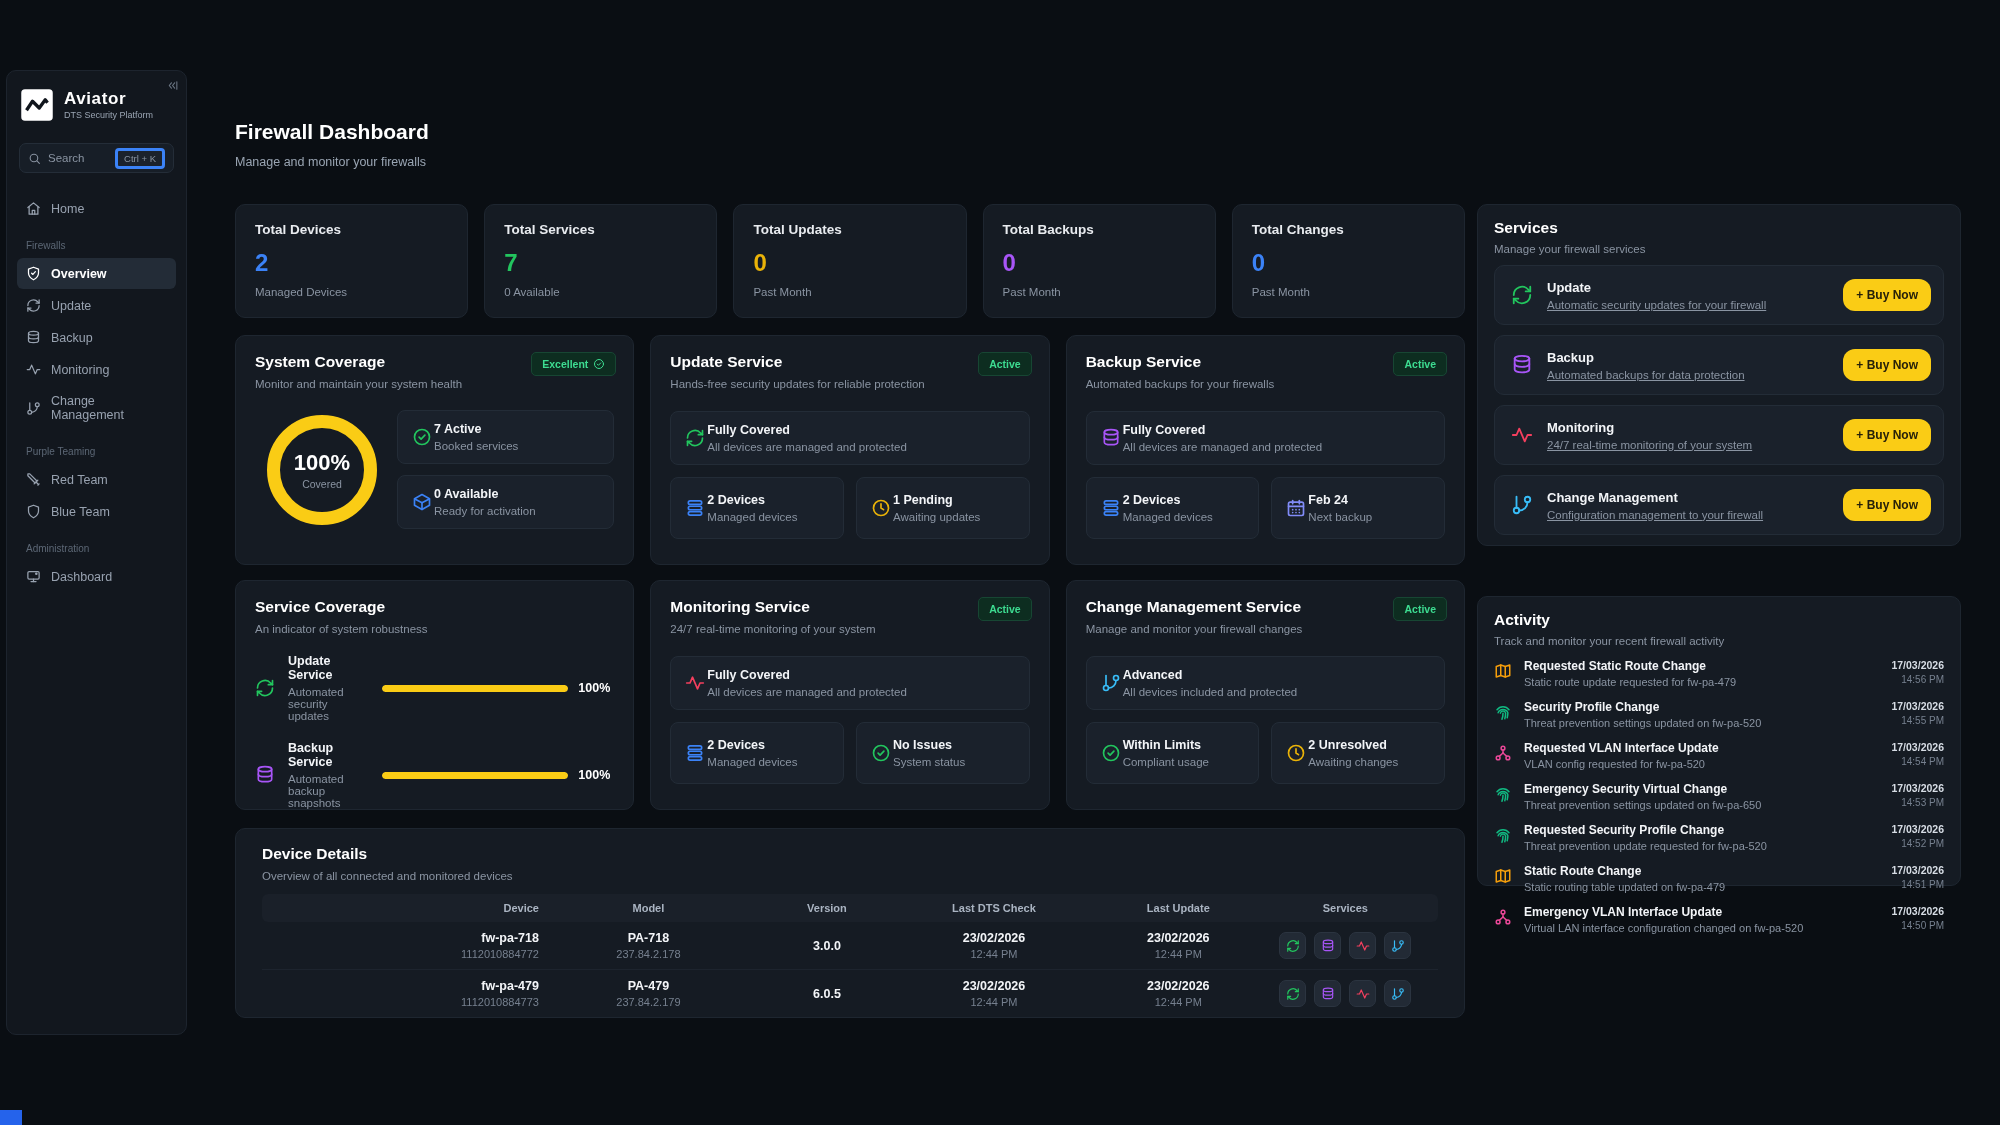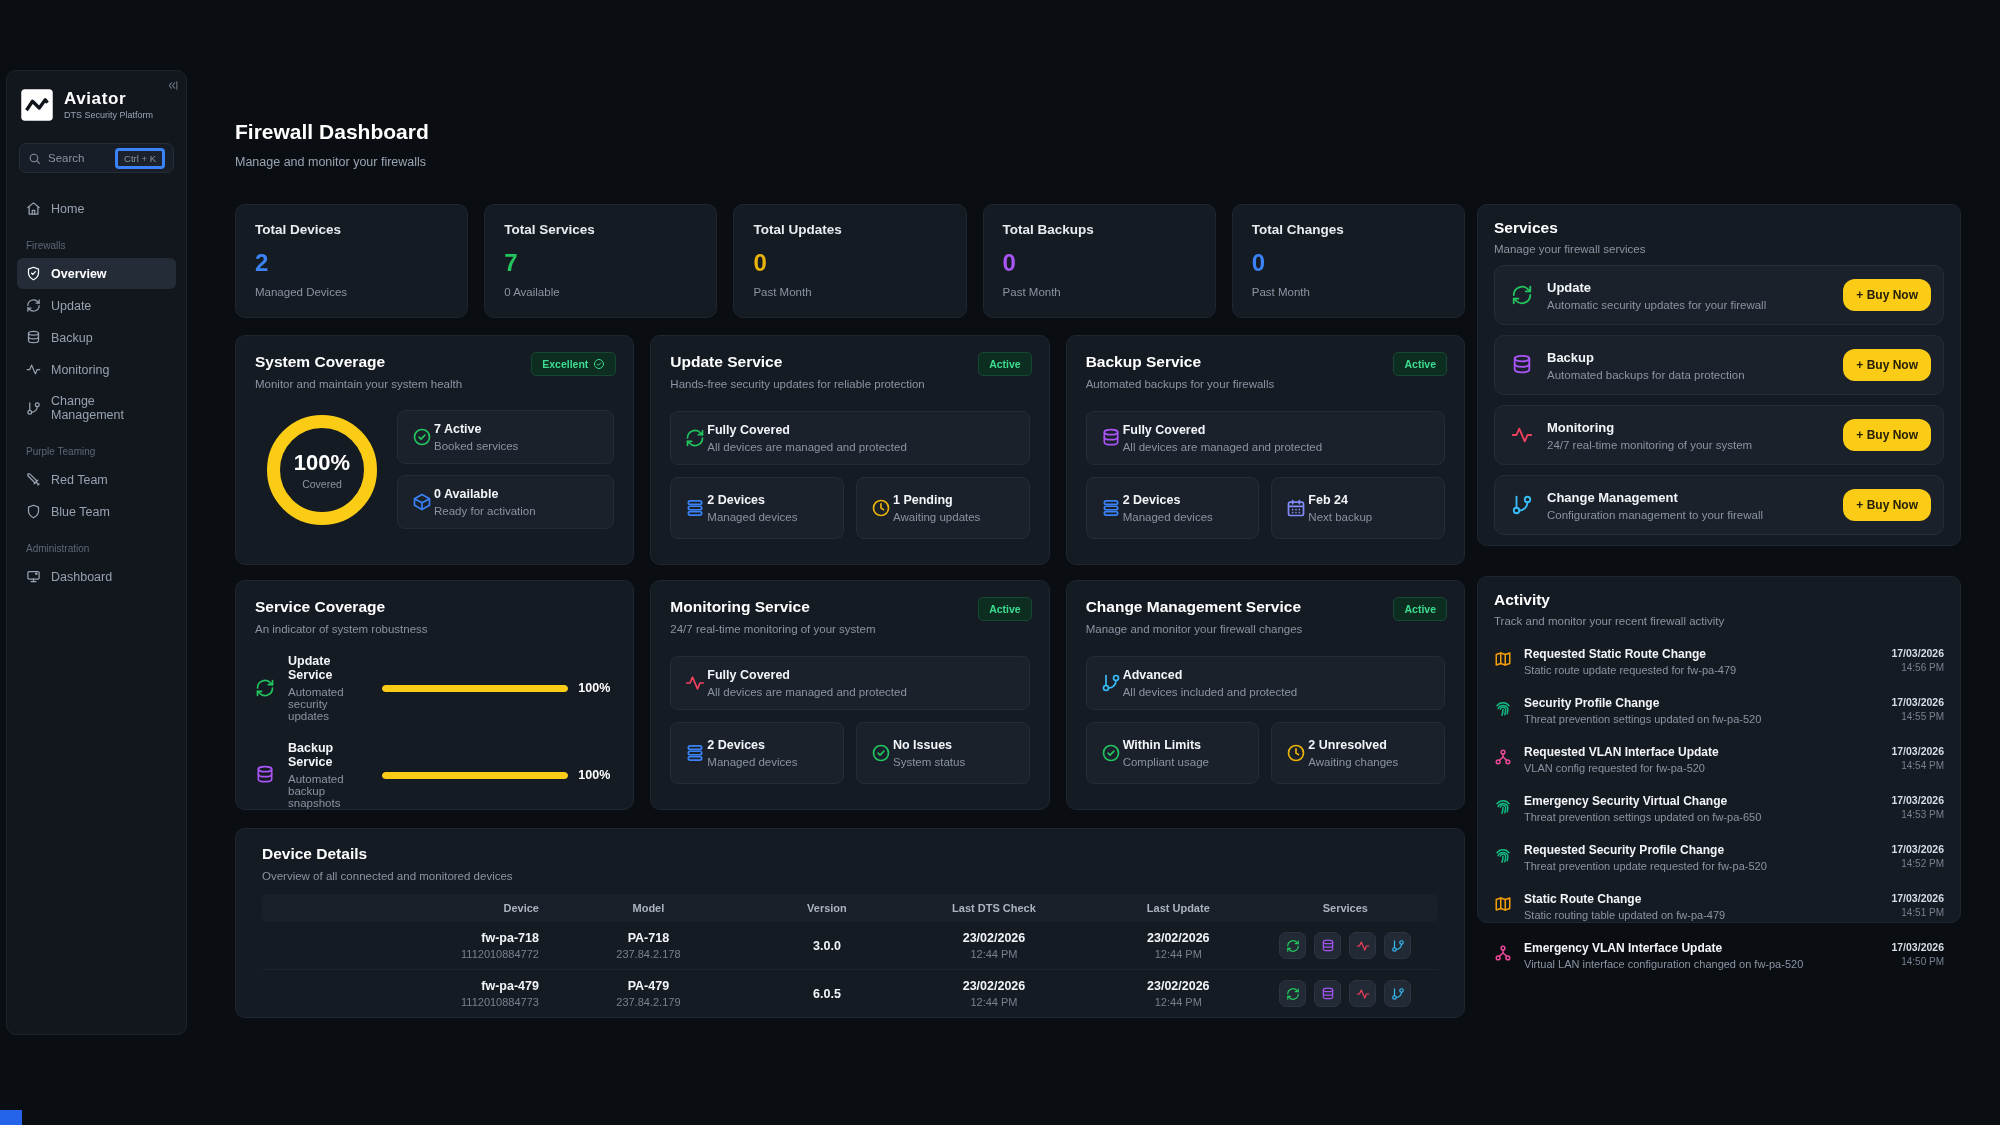--- a/index.html
+++ b/index.html
@@ -100,28 +100,28 @@
 
   
   .panel { position:absolute; background:#151b23; border:1px solid #1e2630; border-radius:10px; padding:14px 16px; }
   .services-panel { left:1477px; top:204px; width:484px; height:342px; }
   .panel-title { font-size:15.5px; font-weight:bold; color:#ffffff; }
   .panel-sub { font-size:11.5px; color:#8a94a2; margin-top:6px; }
   .svc-row { height:60px; background:#1a212b; border:1px solid #232c37; border-radius:10px;
     display:flex; align-items:center; gap:14px; padding:0 12px 0 16px; margin-top:10px; }
   .svc-row-text { flex:1; }
   .svc-row-title { font-size:13px; font-weight:bold; color:#f3f5f8; }
-  .svc-row-caption { font-size:11.5px; color:#8a94a2; margin-top:4px; }
+  .svc-row-caption { font-size:11.5px; color:#8a94a2; margin-top:4px;text-decoration:underline; }
   .buy-btn { background:#facc15; color:#26200a; border:none; border-radius:12px;
     font-family:"Liberation Sans", sans-serif; font-size:12px; font-weight:bold;
     padding:9px 13px; cursor:pointer; white-space:nowrap; }
 
-  .activity-panel { left:1477px; top:576px; width:484px; height:347px; }
+  .activity-panel { left:1477px; top:596px; width:484px; height:290px; }
   .act-list { margin-top:10px; }
-  .act-item { display:flex; gap:12px; align-items:flex-start; margin-top:20px; }
+  .act-item { display:flex; gap:12px; align-items:flex-start; margin-top:12px; }
   .act-ico { width:18px; height:18px; margin-top:3px; flex:0 0 auto; }
   .act-text { flex:1; }
   .act-title { font-size:12px; font-weight:bold; color:#f3f5f8; }
   .act-caption { font-size:11px; color:#8a94a2; margin-top:3px; }
   .act-when { text-align:right; flex:0 0 auto; }
   .act-date { font-size:10.5px; font-weight:bold; color:#d7dde5; }
   .act-time { font-size:10px; color:#76808f; margin-top:3px; }
 
   .corner-accent { position:absolute; left:0; bottom:0; width:22px; height:15px; background:#2563eb; }
 </style>

